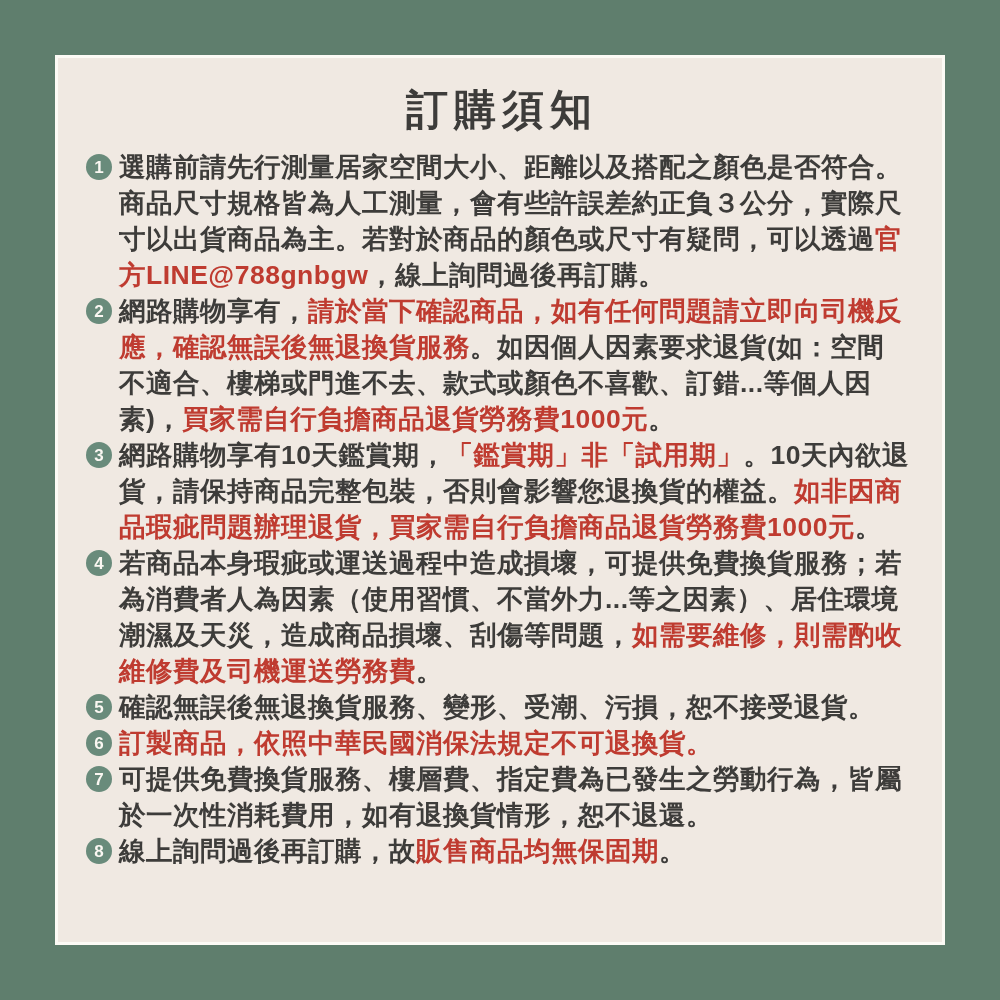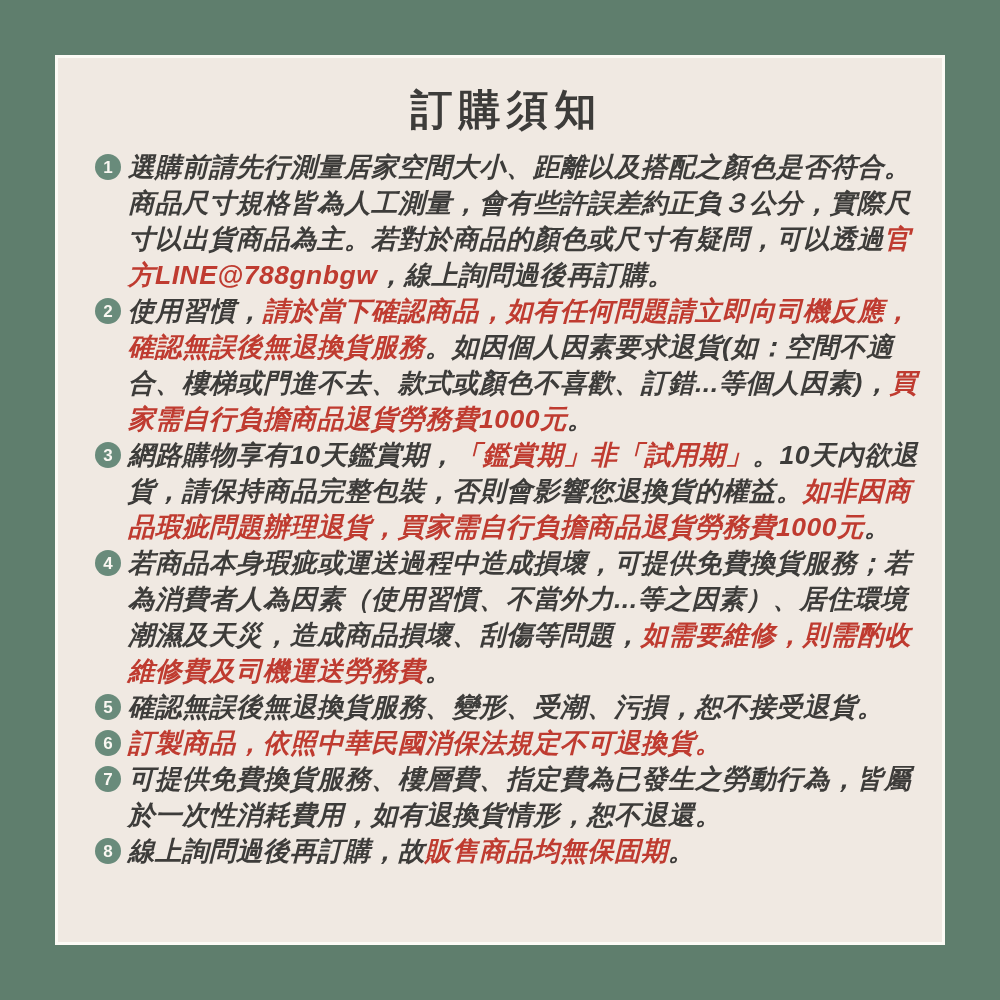--- a/index.html
+++ b/index.html
@@ -19,21 +19,21 @@
     position:relative;
   }
   .panel{
     position:absolute;
     left:55px;top:55px;right:55px;bottom:55px;
     background:var(--panel-cream);
     border:3px solid var(--hairline);
     box-sizing:border-box;
   }
   .panel-inner{
-    padding:26px 24px 0 37px;
+    padding:26px 24px 0 28px;
   }
   .title{
     text-align:center;
     font-size:42px;
     font-weight:bold;
     letter-spacing:6px;
     color:var(--text-dark);
     margin:0;
     line-height:52px;
   }
@@ -70,39 +70,38 @@
   }
   .text{
     margin:0;
     width:792px;
     font-size:26.5px;
     font-weight:bold;
     line-height:36px;
     color:var(--text-dark);
     letter-spacing:0.5px;
     text-align:left;
-    font-style:italic;
   }
   .text .dark{color:var(--text-dark);}
   .text .red{color:var(--text-red);}
 </style>
 </head>
 <body>
 
 <div class="panel">
   <div class="panel-inner">
     <h1 class="title">訂購須知</h1>
     <div class="notice-list">
         <div class="item">
           <span class="badge">1</span>
           <p class="text"><span class="dark">選購前請先行測量居家空間大小、距離以及搭配之顏色是否符合。商品尺寸規格皆為人工測量，會有些許誤差約正負３公分，實際尺寸以出貨商品為主。若對於商品的顏色或尺寸有疑問，可以透過</span><span class="red">官方LINE@788gnbgw</span><span class="dark">，線上詢問過後再訂購。</span></p>
         </div>
         <div class="item">
           <span class="badge">2</span>
-          <p class="text"><span class="dark">使用習慣，</span><span class="red">請於當下確認商品，如有任何問題請立即向司機反應，確認無誤後無退換貨服務</span><span class="dark">。如因個人因素要求退貨(如：空間不適合、樓梯或門進不去、款式或顏色不喜歡、訂錯...等個人因素)，</span><span class="red">買家需自行負擔商品退貨勞務費1000元</span><span class="dark">。</span></p>
+          <p class="text"><span class="dark">網路購物享有，</span><span class="red">請於當下確認商品，如有任何問題請立即向司機反應，確認無誤後無退換貨服務</span><span class="dark">。如因個人因素要求退貨(如：空間不適合、樓梯或門進不去、款式或顏色不喜歡、訂錯...等個人因素)，</span><span class="red">買家需自行負擔商品退貨勞務費1000元</span><span class="dark">。</span></p>
         </div>
         <div class="item">
           <span class="badge">3</span>
           <p class="text"><span class="dark">網路購物享有10天鑑賞期，</span><span class="red">「鑑賞期」非「試用期」</span><span class="dark">。10天內欲退貨，請保持商品完整包裝，否則會影響您退換貨的權益。</span><span class="red">如非因商品瑕疵問題辦理退貨，買家需自行負擔商品退貨勞務費1000元</span><span class="dark">。</span></p>
         </div>
         <div class="item">
           <span class="badge">4</span>
           <p class="text"><span class="dark">若商品本身瑕疵或運送過程中造成損壞，可提供免費換貨服務；若為消費者人為因素（使用習慣、不當外力...等之因素）、居住環境潮濕及天災，造成商品損壞、刮傷等問題，</span><span class="red">如需要維修，則需酌收維修費及司機運送勞務費</span><span class="dark">。</span></p>
         </div>
         <div class="item">

